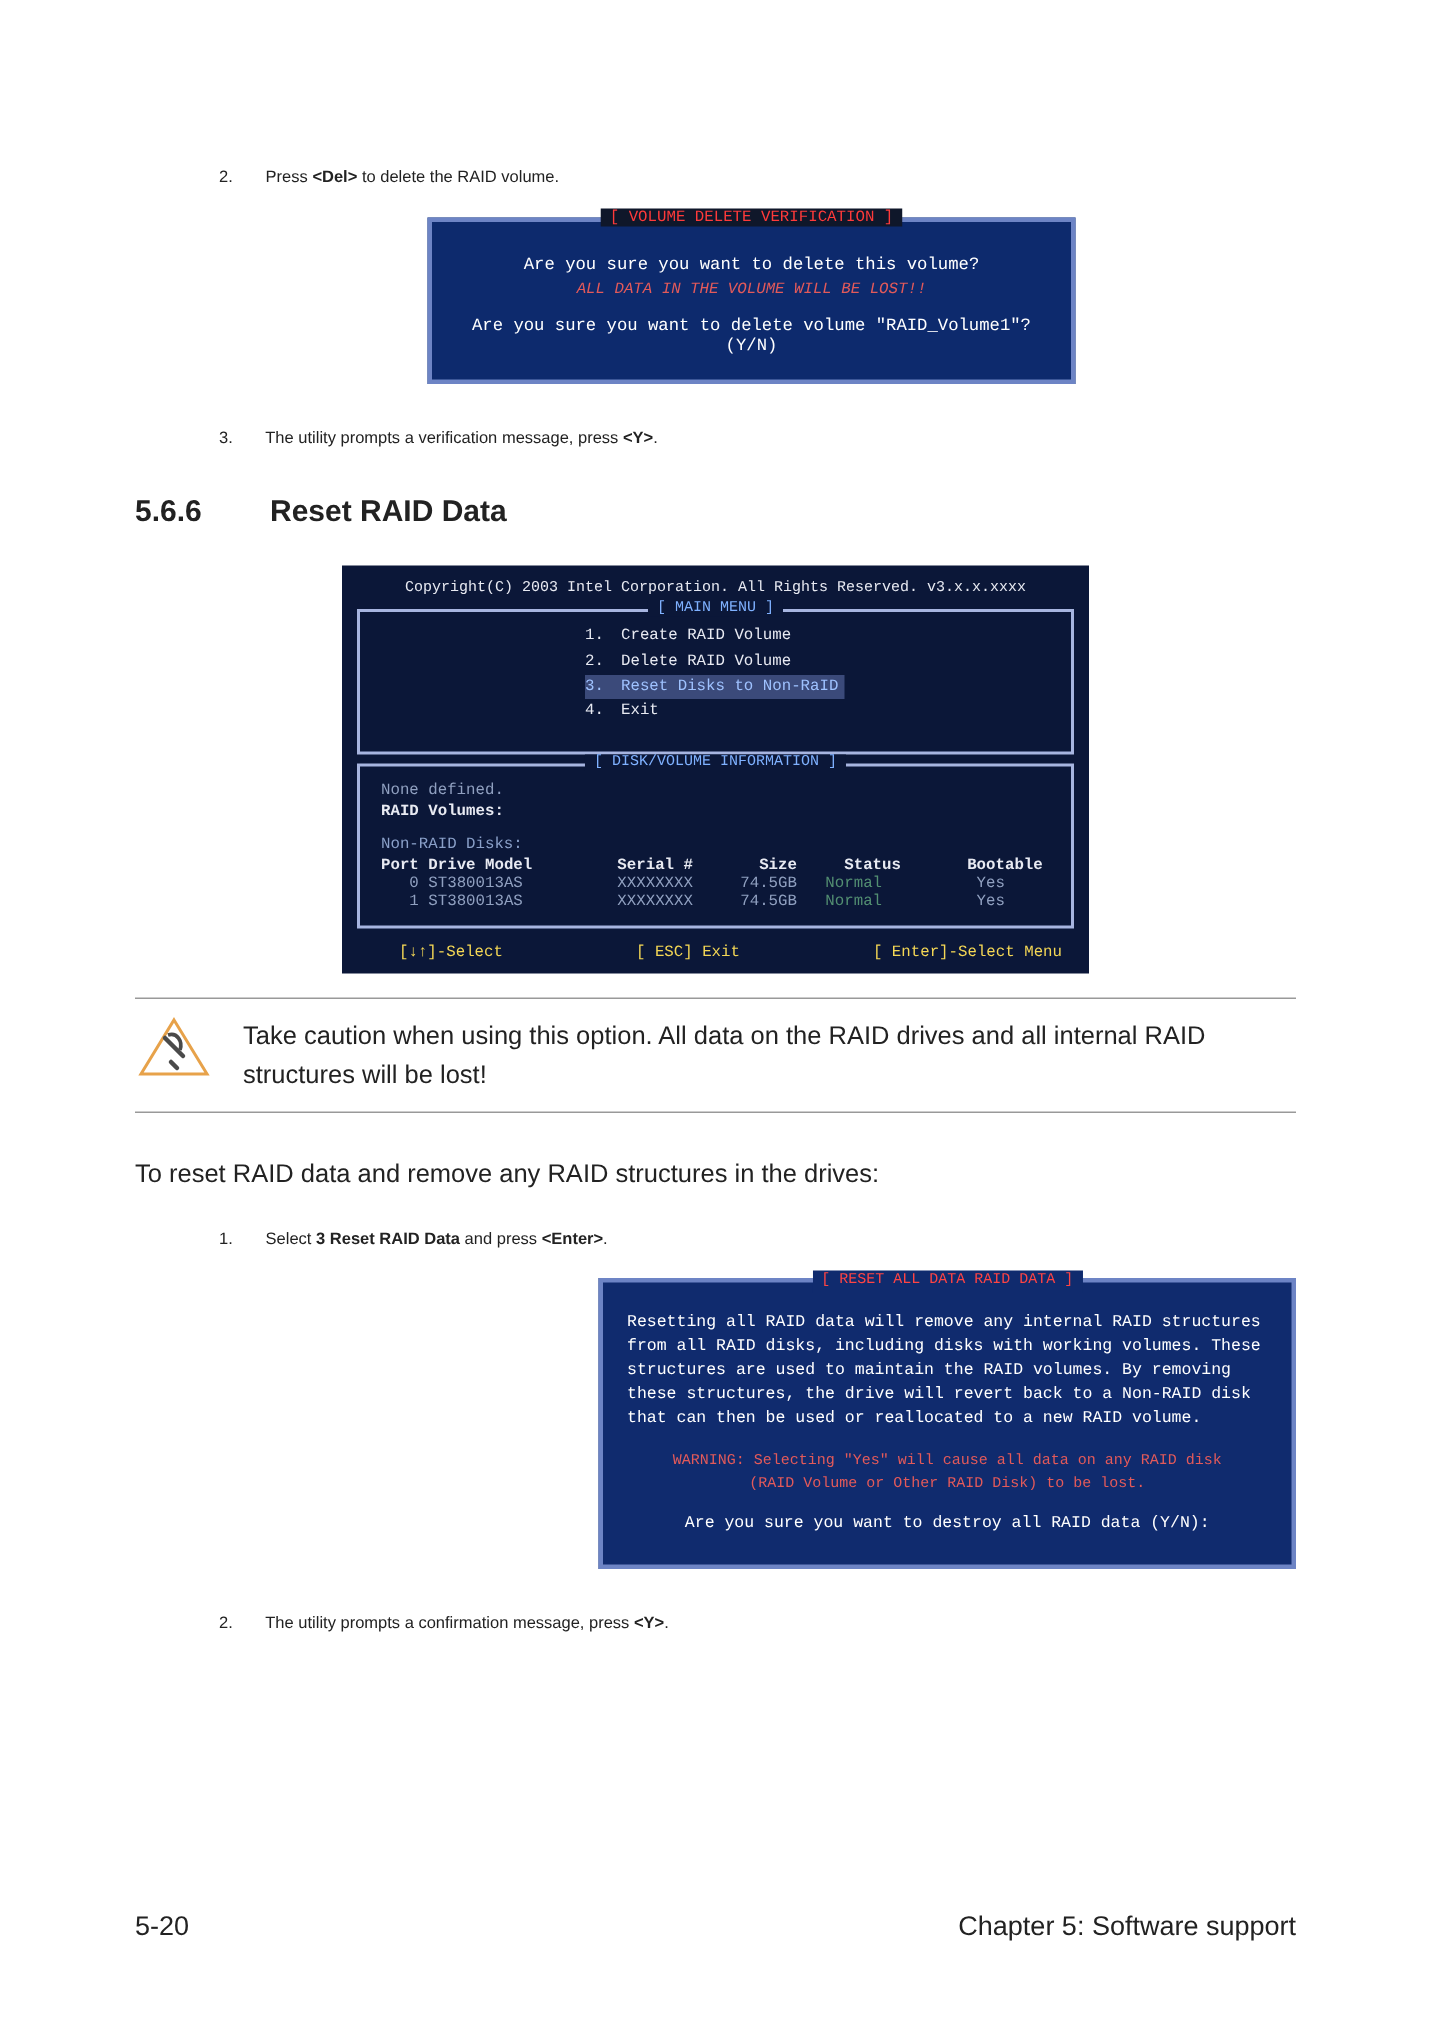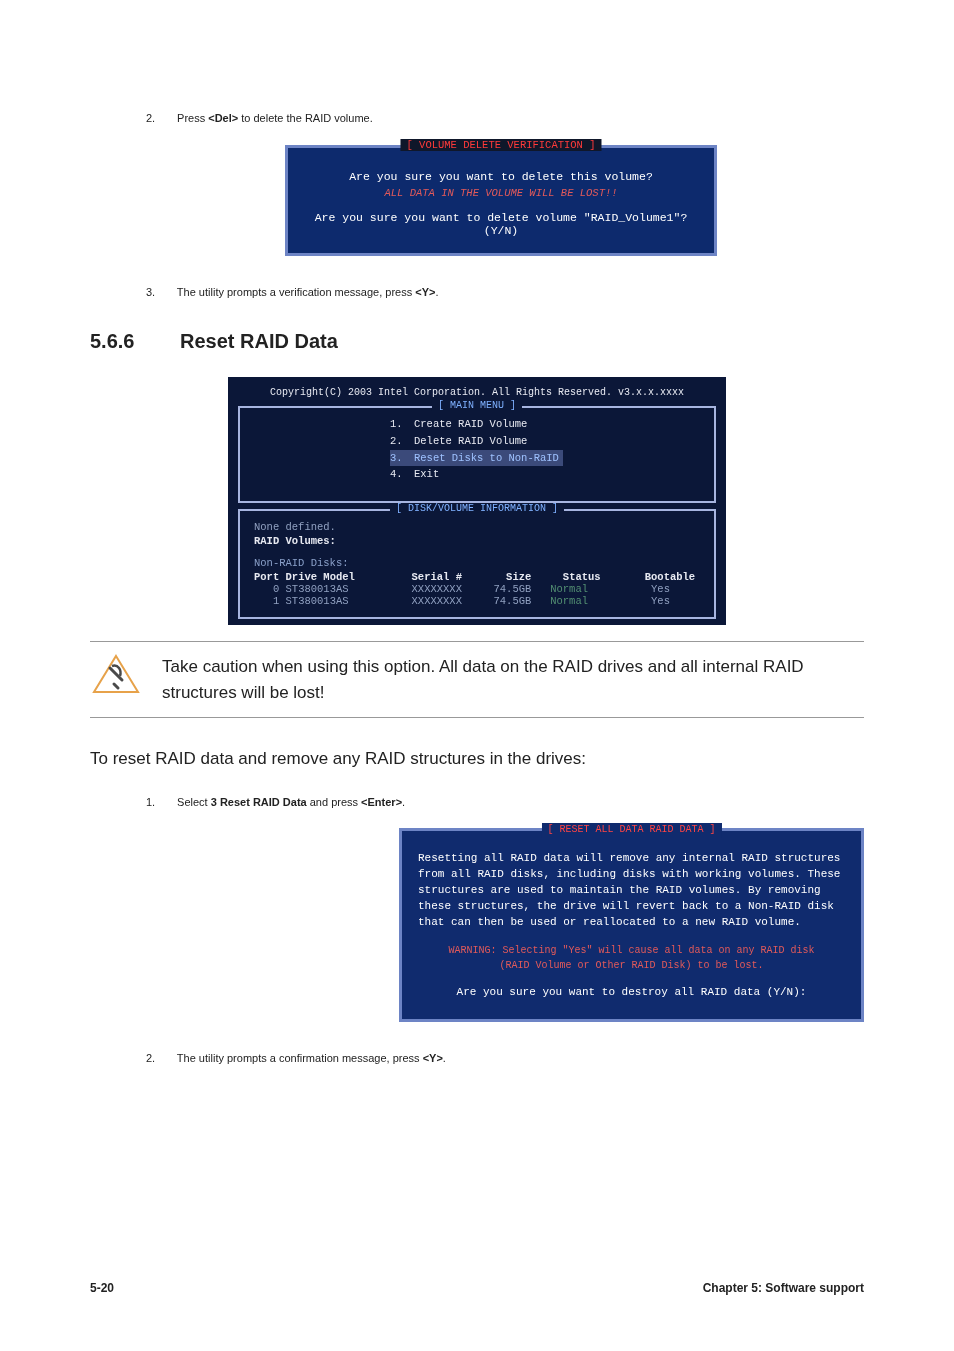--- a/index.html
+++ b/index.html
@@ -124,22 +124,22 @@
   .reset-dialog .warn-red { color: #e35a5a; font-size: 10px; line-height: 1.5; text-align: center; margin-bottom: 12px; }
   .reset-dialog .confirm { text-align: center; }
 
   .page-footer {
     position: absolute;
     bottom: 56px;
     left: 90px;
     right: 90px;
     display: flex;
     justify-content: space-between;
-    font-size: 12px;
-    font-weight: bold;
+    font-size: 18px;
+    font-weight: normal;
   }
 </style>
 </head>
 <body>
 
 <div class="content">
 
   <div class="ol-item">
     <span class="ol-num">2.</span>
     <span>Press </span><span class="bold">&lt;Del&gt;</span><span> to delete the RAID volume.</span>
@@ -182,20 +182,25 @@
     <div class="util-box info-box">
       <div class="box-title">[ DISK/VOLUME INFORMATION ]</div>
       <div class="info-sec none-def">None defined.</div>
       <div class="info-sec bold">RAID Volumes:</div>
       <div class="info-sec non-raid">Non-RAID Disks:</div>
       <div class="table-head"><span>Port</span> <span>Drive Model</span>         <span>Serial #</span>       <span>Size</span>     <span>Status</span>       <span>Bootable</span></div>
       <div class="table-row">   <span class="dim">0</span> <span class="dim">ST380013AS</span>          <span class="dim">XXXXXXXX</span>     <span class="dim">74.5GB</span>   <span class="normal-cell">Normal</span>          <span class="yes-cell">Yes</span></div>
       <div class="table-row">   <span class="dim">1</span> <span class="dim">ST380013AS</span>          <span class="dim">XXXXXXXX</span>     <span class="dim">74.5GB</span>   <span class="normal-cell">Normal</span>          <span class="yes-cell">Yes</span></div>
     </div>
 
+    <div class="footer-bar">
+      <span>[↓↑]-Select</span>
+      <span>[ ESC] Exit</span>
+      <span>[ Enter]-Select Menu</span>
+    </div>
   </div>
 </div>
 
 <div class="note-block">
   <svg class="note-icon" viewBox="0 0 48 40">
     <polygon points="24,2 46,38 2,38" fill="none" stroke="#e7a24a" stroke-width="2"></polygon>
     <path d="M18 14 L30 26 M22 30 L26 34" stroke="#4a4a4a" stroke-width="3" stroke-linecap="round" fill="none"></path>
     <path d="M20 12 C 26 10, 30 16, 28 22" stroke="#4a4a4a" stroke-width="2.5" fill="none"></path>
   </svg>
   <div class="note-text">Take caution when using this option. All data on the RAID drives and all internal RAID structures will be lost!</div>

